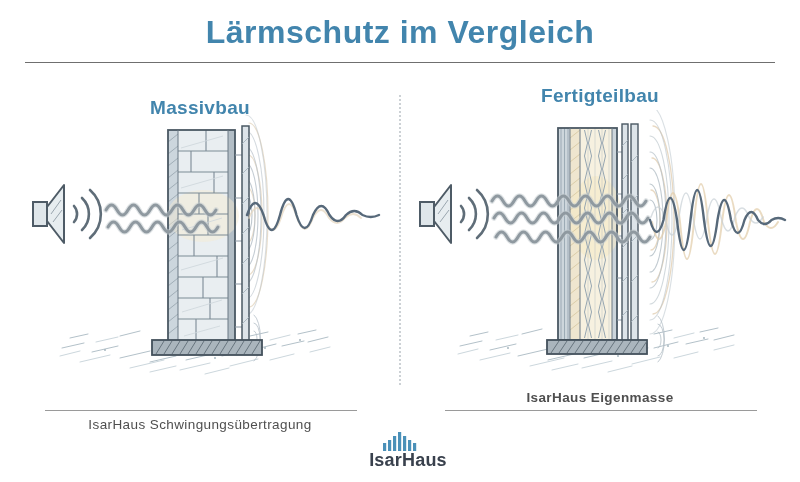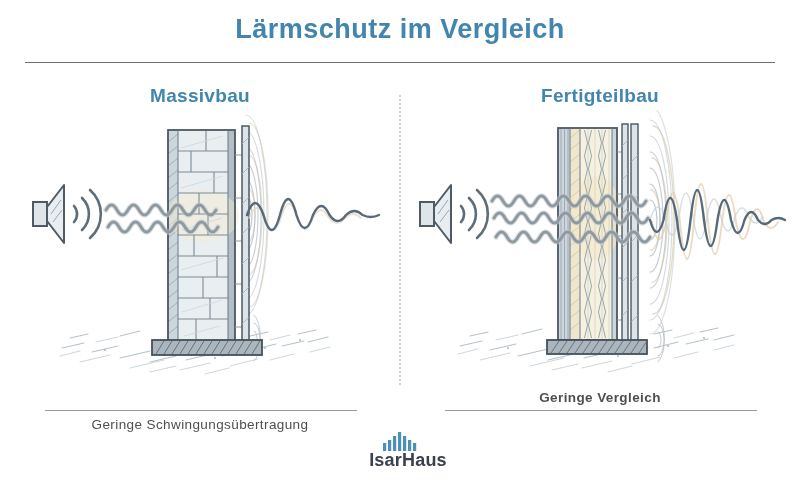--- a/index.html
+++ b/index.html
@@ -2,25 +2,25 @@
 <html style="--accent: #4285ad; --text-gray: #4f4f4f; --rule-dark: #6f6f6f; --rule-light: #9a9a9a; --divider: #ccd1d5; --logo-text: #39414d; --logo-bars: #4a90b8;"><head>
 <meta charset="utf-8">
 <style>
   html,body{margin:0;padding:0;background:#fff;}
   .page{
     position:relative;width:800px;height:482px;background:#ffffff;overflow:hidden;
     font-family:"Liberation Sans",sans-serif;
   }
   .title{
     position:absolute;top:14px;left:0;width:800px;text-align:center;
-    font-size:27px;font-weight:bold;color:var(--accent,#4285ad);letter-spacing:.5px;margin:0;
+    font-size:32px;font-weight:bold;color:var(--accent,#4285ad);letter-spacing:.5px;margin:0;
   }
   .top-rule{position:absolute;top:62px;left:25px;width:750px;height:0;border-top:1.6px solid var(--rule-dark,#6f6f6f);}
   .heading{position:absolute;top:85px;width:400px;text-align:center;font-size:19px;font-weight:bold;color:var(--accent,#4285ad);margin:0;letter-spacing:.3px;}
-  .heading.left{left:0;}
+  .heading.left{left:0;margin-top:12px;}
   .heading.right{left:400px;}
   .illu{position:absolute;top:110px;width:400px;height:280px;}
   .illu.left{left:0;}
   .illu.right{left:400px;}
   .divider{position:absolute;top:95px;left:399px;height:290px;width:0;border-left:2px dotted var(--divider,#ccd1d5);}
   .stat-top{position:absolute;top:390px;width:400px;text-align:center;font-size:13.5px;font-weight:bold;color:var(--text-gray,#4f4f4f);letter-spacing:.4px;}
   .stat-rule{position:absolute;top:410px;width:312px;height:0;border-top:1px solid var(--rule-light,#9a9a9a);}
   .stat-bottom{position:absolute;top:417px;width:400px;text-align:center;font-size:13.5px;color:var(--text-gray,#4f4f4f);letter-spacing:.4px;}
   .col-l{left:0;} .col-r{left:400px;}
   .rule-l{left:45px;} .rule-r{left:445px;}
@@ -197,23 +197,23 @@
     </g>
 
     <g fill="none" stroke-linecap="round">
       <path stroke="#e3cfae" stroke-width="2" opacity="0.75" d="M252 112 Q259 146 266 112 Q273 54 280 112 Q287 186 294 112 Q301 36 308 112 Q315 176 322 112 Q329 58 336 112 Q343 146 350 112 Q357 86 364 112 Q371 124 378 112"></path>
       <path stroke="#c7d0d6" stroke-width="1.5" opacity="0.7" d="M251 107 Q258 87 265 107 Q272 143 279 107 Q286 59 293 107 Q300 151 307 107 Q314 71 321 107 Q328 135 335 107 Q342 89 349 107 Q356 119 363 107"></path>
       <path stroke="#57697a" stroke-width="2.4" d="M250 110 Q256.75 134 263.5 110 Q270.25 66 277 110 Q283.75 170 290.5 110 Q297.25 50 304 110 Q310.75 162 317.5 110 Q324.25 70 331 110 Q337.75 136 344.5 110 Q351.25 94 358 110 Q364.75 118 371.5 110 Q378.25 106 385 110"></path>
     </g>
   </svg>
 
   <div class="stat-rule rule-l"></div>
-  <div class="stat-bottom col-l">Geringe Schwingungsübertragung</div>
-
-  <div class="stat-top col-r">Geringe Vergleich</div>
+  <div class="stat-bottom col-l">IsarHaus Schwingungsübertragung</div>
+
+  <div class="stat-top col-r">IsarHaus Eigenmasse</div>
   <div class="stat-rule rule-r"></div>
 
   <svg class="logo-icon" width="36" height="20" viewBox="0 0 36 20">
     <g fill="#4a90b8">
       <rect x="1" y="12" width="3.2" height="8"></rect>
       <rect x="6" y="9" width="3.2" height="11"></rect>
       <rect x="11" y="5" width="3.2" height="15"></rect>
       <rect x="16" y="1" width="3.2" height="19"></rect>
       <rect x="21" y="5" width="3.2" height="15"></rect>
       <rect x="26" y="9" width="3.2" height="11"></rect>

